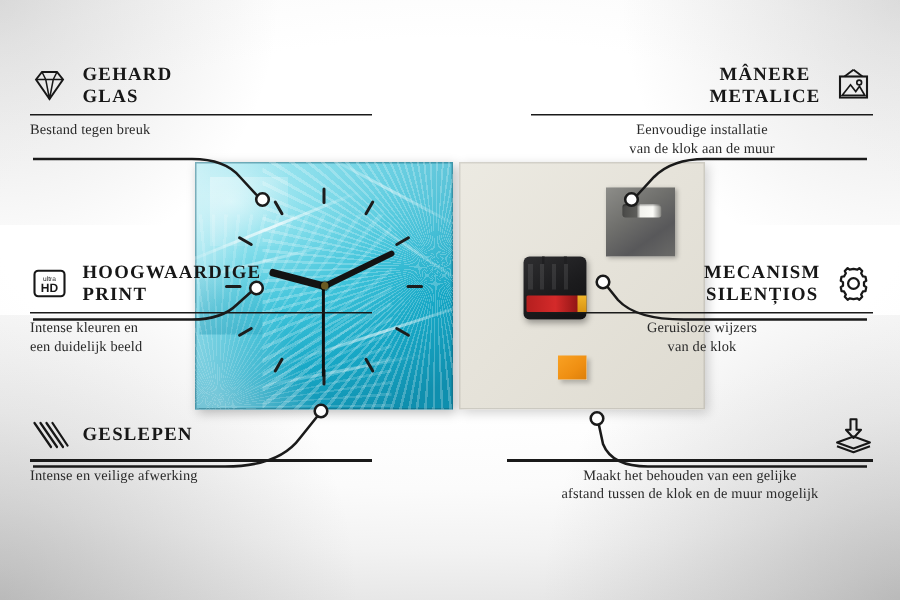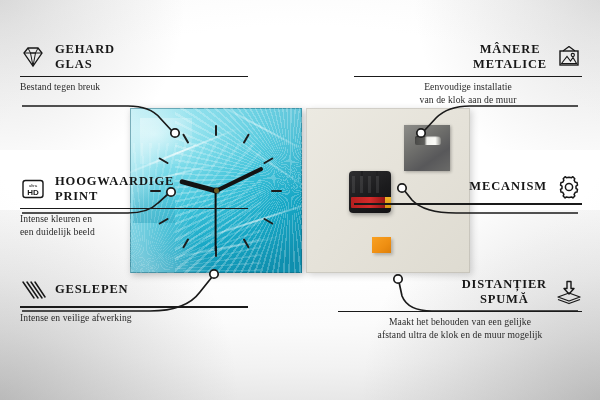--- a/index.html
+++ b/index.html
@@ -298,41 +298,42 @@
     <div class="co-desc">
       <div>Eenvoudige installatie</div>
       <div>van de klok aan de muur</div>
     </div>
   </div>
 
   <div class="callout right" id="c-mech">
     <div class="co-head">
       <div class="co-title">
         <div>MECANISM</div>
+        <div>SILENȚIOS</div>
       </div>
       <svg class="ico" viewBox="0 0 26 26">
         <path d="M13 3.2 l2.6 .5 1.3 -1.0 1.9 2.0 -.7 1.5 1.2 2.1 1.7 .2 .5 2.7 -1.5 .9 0 2.4 1.5 .9 -.5 2.7 -1.7 .2 -1.2 2.1 .7 1.5 -1.9 2.0 -1.3 -1.0 -2.6 .5 -2.6 -.5 -1.3 1.0 -1.9 -2.0 .7 -1.5 -1.2 -2.1 -1.7 -.2 -.5 -2.7 1.5 -.9 0 -2.4 -1.5 -.9 .5 -2.7 1.7 -.2 1.2 -2.1 -.7 -1.5 1.9 -2.0 1.3 1.0 z" fill="none" stroke="#171717" stroke-width="1.5" stroke-linejoin="round"></path>
         <circle cx="13" cy="13" r="3.6" fill="none" stroke="#171717" stroke-width="1.5"></circle>
       </svg>
     </div>
     <div class="co-rule"></div>
+    <div class="co-desc">
+      <div>Geruisloze wijzers</div>
+      <div>van de klok</div>
+    </div>
   </div>
 
   <div class="callout right" id="c-spacer">
     <div class="co-head">
-      <div class="co-title">
-        <div>DISTANȚIER</div>
-        <div>SPUMĂ</div>
-      </div>
       <svg class="ico" viewBox="0 0 26 26">
         <path d="M11 2.5 h4 v7 h3 L13 15 L8 9.5 h3 z" fill="none" stroke="#171717" stroke-width="1.4" stroke-linejoin="round"></path>
         <path d="M13 14 L24 18 L13 22 L2 18 Z" fill="none" stroke="#171717" stroke-width="1.3" stroke-linejoin="round"></path>
         <path d="M2 20.5 L13 24.5 L24 20.5" fill="none" stroke="#171717" stroke-width="1.3" stroke-linejoin="round"></path>
       </svg>
     </div>
     <div class="co-rule"></div>
     <div class="co-desc">
       <div>Maakt het behouden van een gelijke</div>
-      <div>afstand ultra de klok en de muur mogelijk</div>
+      <div>afstand tussen de klok en de muur mogelijk</div>
     </div>
   </div>
 
 </div>
 
 </body></html>

